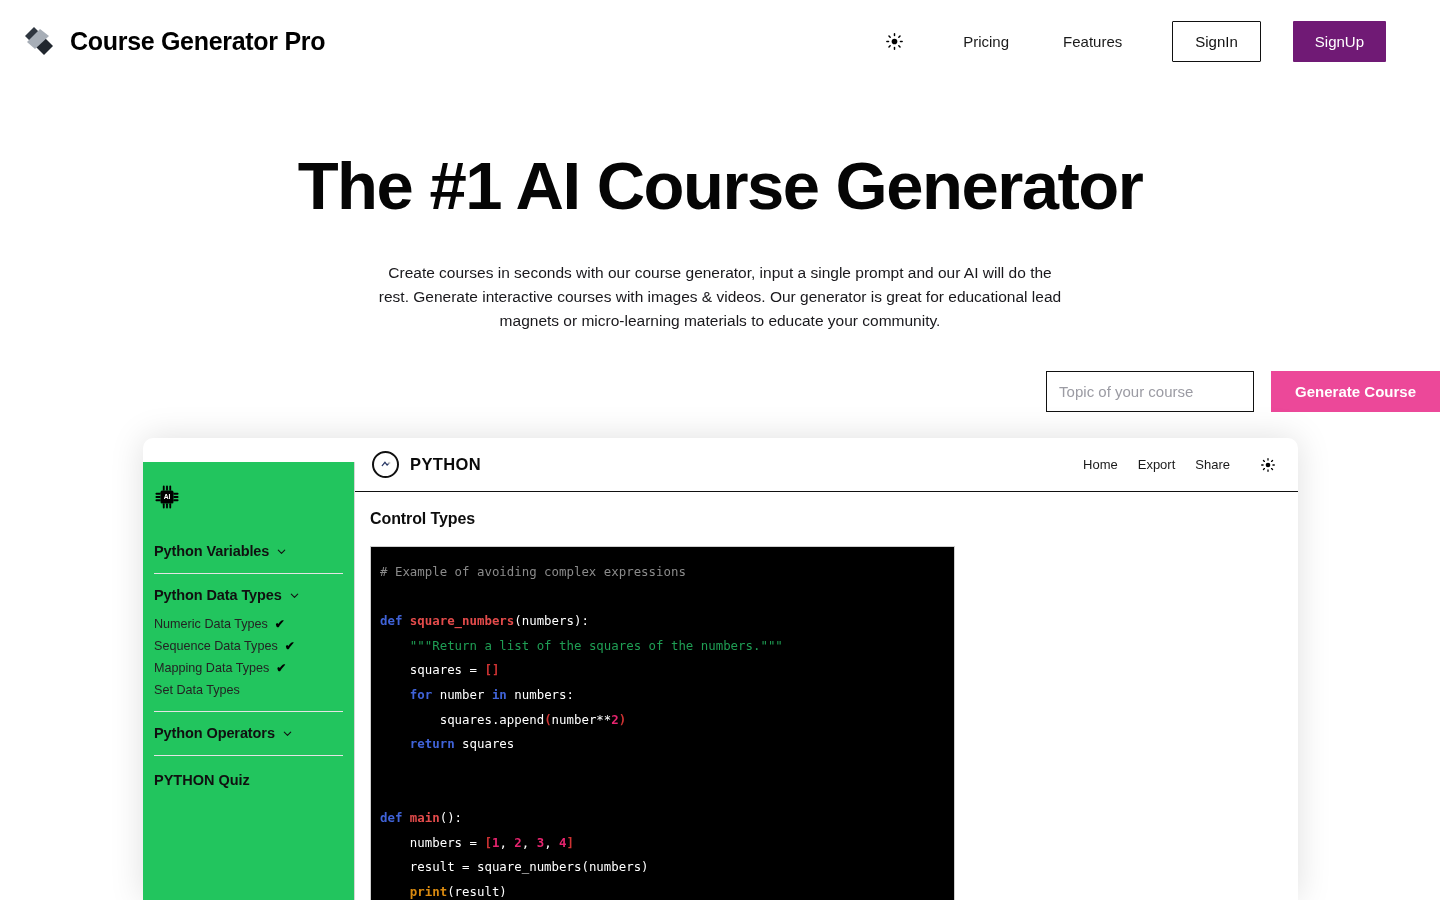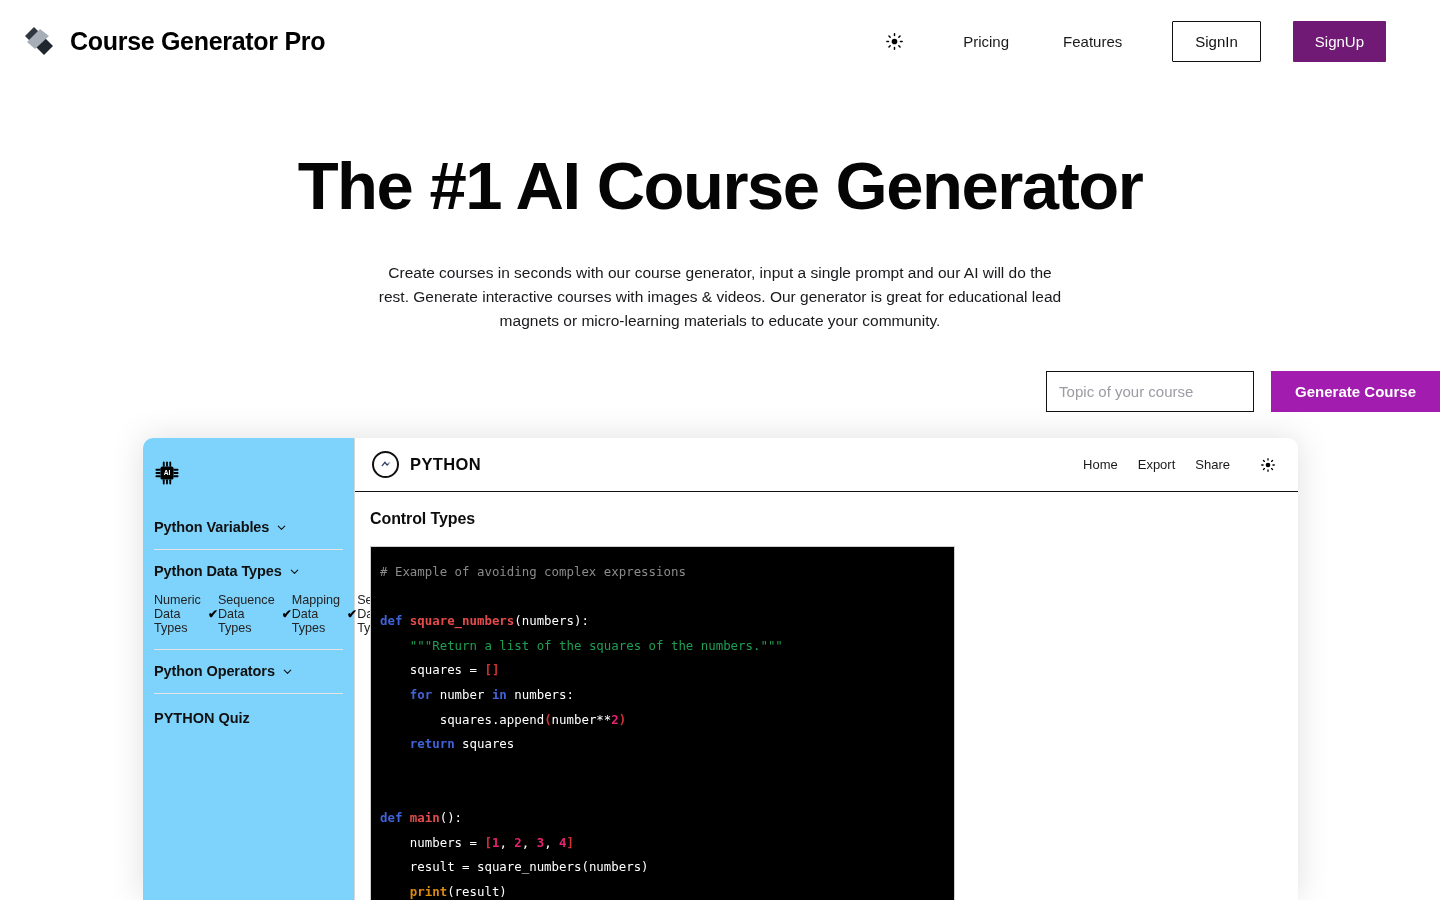--- a/index.html
+++ b/index.html
@@ -100,21 +100,21 @@
     border: 1.5px solid #111;
     font-size: 15px;
     padding: 0 12px;
     font-family: "Liberation Sans", sans-serif;
     color: #111;
     outline: none;
     background: #fff;
   }
   .topic-input::placeholder { color: #9b9ba3; }
   .btn-generate {
-    background: #a21caf;
+    background: #ec4899;
     color: #fff;
     border: none;
     font-size: 15px;
     font-weight: bold;
     padding: 0 24px;
     height: 41px;
     font-family: "Liberation Sans", sans-serif;
     cursor: pointer;
   }
 
@@ -127,39 +127,40 @@
     height: 462px;
     display: flex;
     background: #fff;
     border-radius: 10px 10px 0 0;
     box-shadow: 0 0 34px rgba(0,0,0,0.13);
     overflow: hidden;
   }
   .pv-sidebar {
     width: 212px;
     flex: 0 0 212px;
-    background: #7dd3fc;
+    background: #22c55e;
     border-right: 1px solid #d6d6d6;
     padding: 14px 11px 0 11px;
+    margin-top: 24px;
   }
   .chip-icon { margin: 8px 0 16px 0; width: 26px; height: 26px; }
   .sb-group { border-bottom: 1px solid #e4e4e4; padding: 13px 0 14px 0; }
   .sb-group:first-of-type { border-top: none; }
   .sb-head {
     display: flex;
     align-items: center;
     gap: 7px;
     font-size: 14.5px;
     font-weight: bold;
     color: #101010;
     cursor: pointer;
     letter-spacing: -0.1px;
   }
   .chev { display: block; }
-  .sb-items { margin-top: 14px; display: flex; flex-direction: row; gap: 0; }
+  .sb-items { margin-top: 14px; display: flex; flex-direction: column; gap: 8px; }
   .sb-item {
     display: flex;
     align-items: center;
     gap: 7px;
     font-size: 12.6px;
     color: #232323;
     cursor: pointer;
   }
   .check { font-size: 12px; font-weight: bold; color: #000; }
   .sb-quiz {

